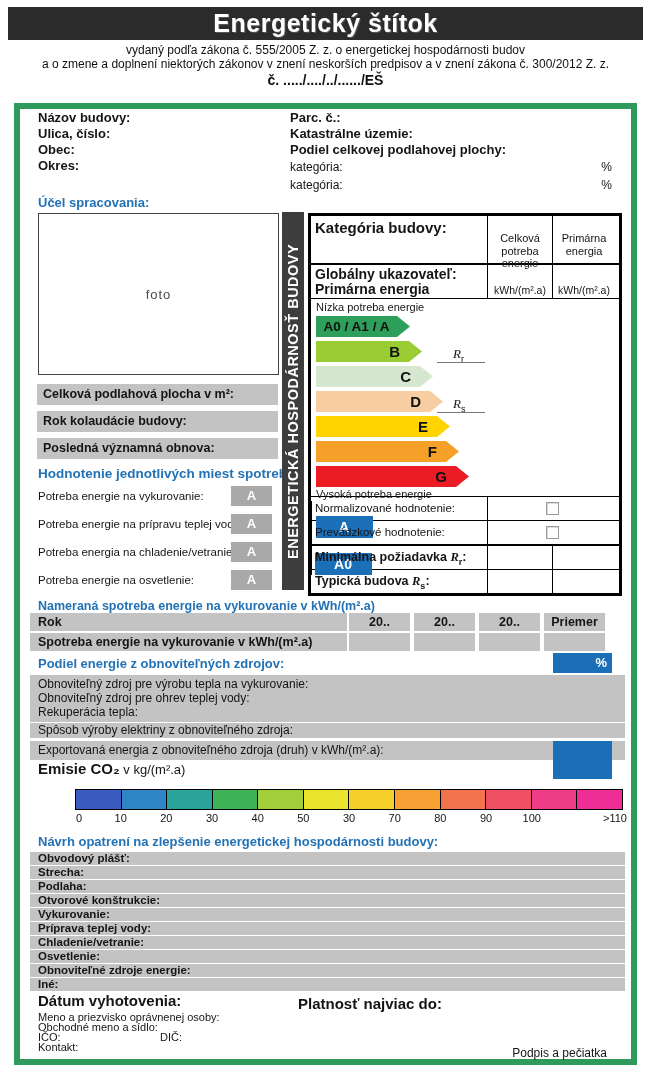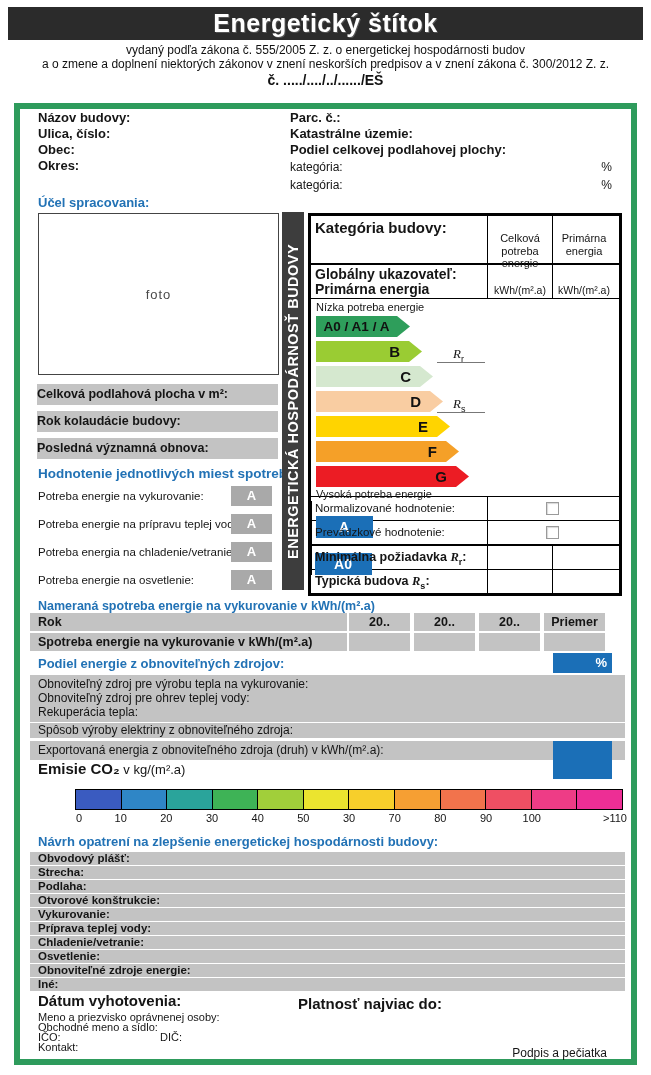--- a/index.html
+++ b/index.html
@@ -19,21 +19,21 @@
   
   .info-left{left:38px;top:110px;font-size:13px;font-weight:bold;line-height:16px;}
   .info-right{left:290px;top:110px;width:322px;font-size:13px;font-weight:bold;line-height:16px;}
   .cat-row{display:flex;justify-content:space-between;font-weight:normal;font-size:12px;line-height:18px;}
   .purpose{left:38px;top:195px;color:#2272b5;font-weight:bold;font-size:13px;}
   .photo{left:38px;top:213px;width:239px;height:160px;border:1px solid #444;display:flex;align-items:center;justify-content:center;
          color:#4a4a4a;font-size:13px;letter-spacing:1px;}
 
   
   .field-bar{left:37px;width:241px;height:21px;background:#c3c3c3;font-weight:bold;font-size:12.5px;line-height:21px;
-             padding-left:0;box-sizing:border-box;}
+             padding-left:6px;box-sizing:border-box;}
   .cons-heading{left:38px;top:466px;color:#2272b5;font-weight:bold;font-size:13.5px;}
   .cons-row{left:38px;width:234px;height:20px;}
   .cons-label{font-size:11.5px;line-height:20px;}
   .cons-badge{position:absolute;right:0;top:0;width:41px;height:20px;background:#a9a9a9;color:#fff;font-weight:bold;
               font-size:13px;text-align:center;line-height:20px;}
 
   
   .banner{left:282px;top:212px;width:22px;height:378px;background:#3d3d3d;}
   .banner-text{writing-mode:vertical-rl;transform:rotate(180deg);width:100%;height:100%;display:flex;align-items:center;justify-content:center;
                color:#fff;font-weight:bold;font-size:14.5px;letter-spacing:.5px;white-space:nowrap;}

